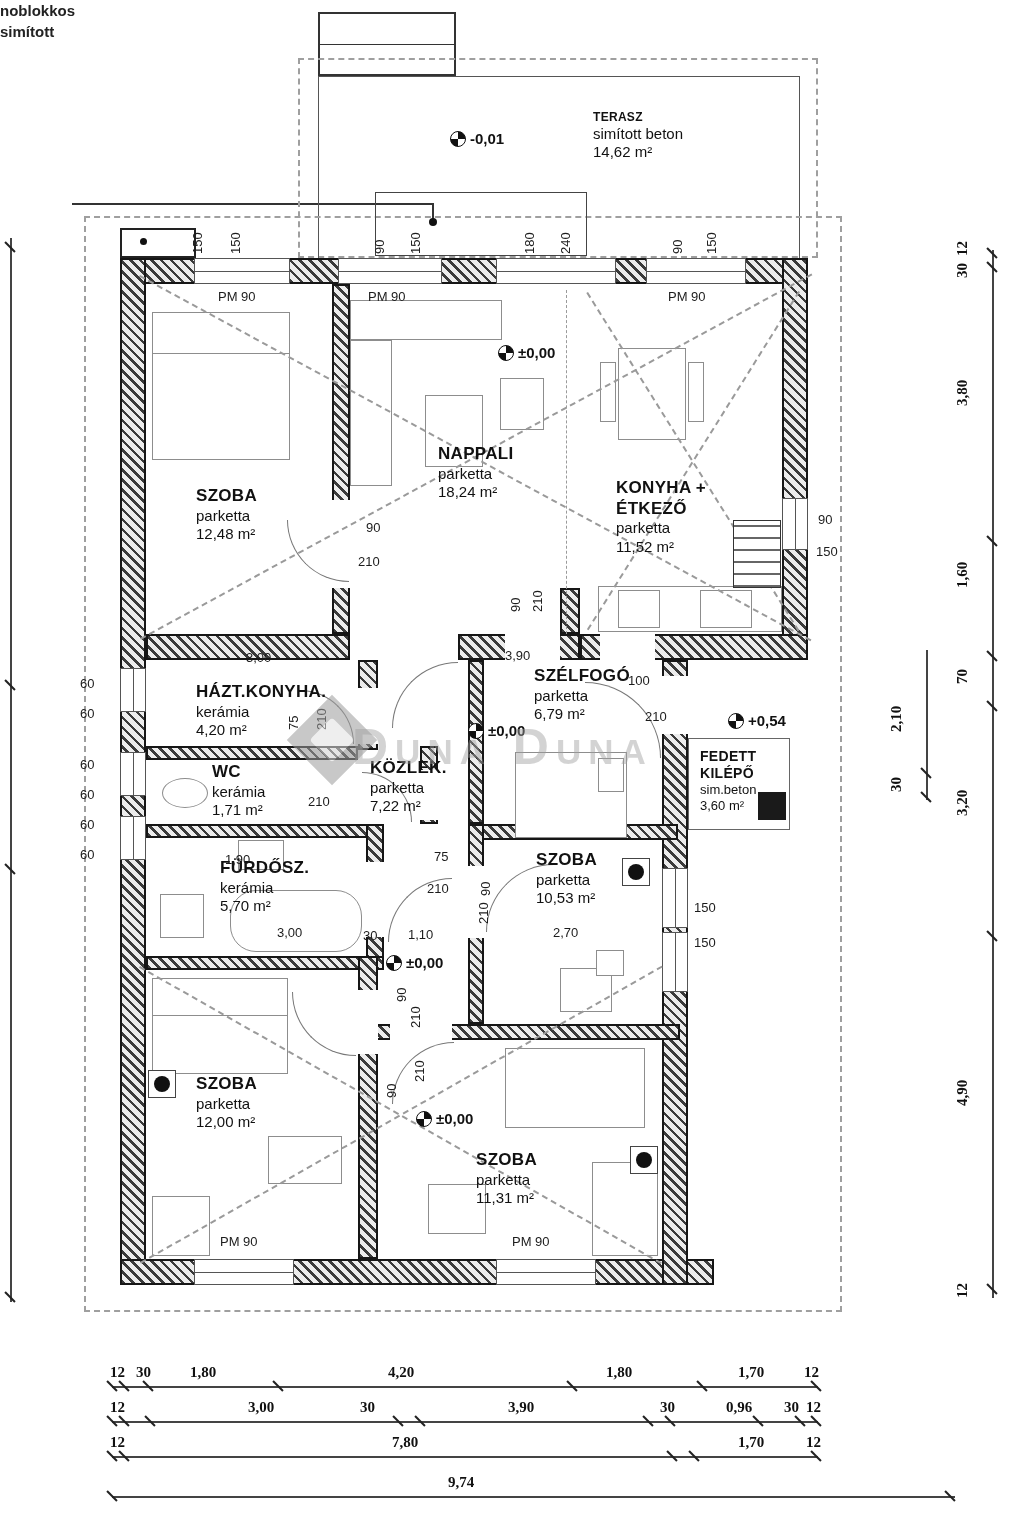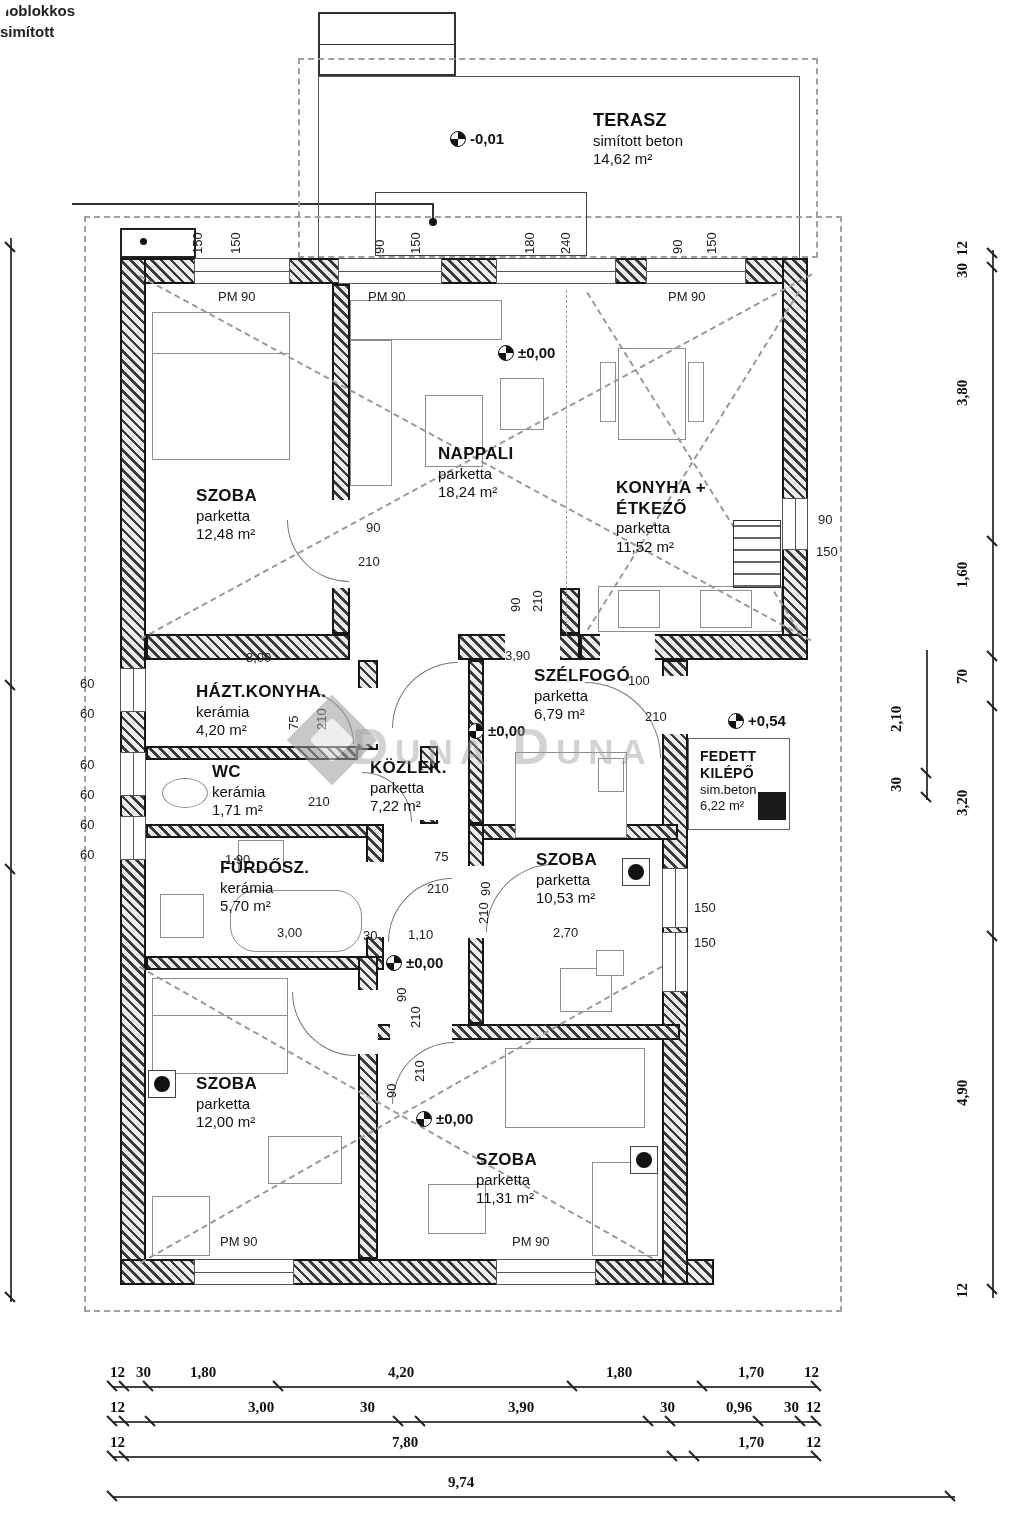--- a/index.html
+++ b/index.html
@@ -1,17 +1,17 @@
 <!DOCTYPE html>
 <html><head>
 <meta charset="utf-8">
 <style>
   html,body{margin:0;padding:0;background:#fff;}
   #plan{position:relative;width:1024px;height:1529px;background:#fff;overflow:hidden;
-        font-family:"Liberation Sans",sans-serif;color:#111;border-radius:29px;}
+        font-family:"Liberation Sans",sans-serif;color:#111;}
   .abs{position:absolute;}
   .wall{position:absolute;box-sizing:border-box;border:2px solid #161616;
         background:repeating-linear-gradient(45deg,#3a3a3a 0 2.5px,#ececec 2.5px 7px);}
   .gap{position:absolute;background:#fff;}
   .win{position:absolute;box-sizing:border-box;background:#fff;border:1px solid #555;}
   .win.h::before{content:"";position:absolute;left:0;right:0;top:50%;border-top:1px solid #555;}
   .win.v::before{content:"";position:absolute;top:0;bottom:0;left:50%;border-left:1px solid #555;}
   .furn{position:absolute;box-sizing:border-box;border:1.5px solid #8d8d8d;background:#fff;}
   .furn.rnd{border-radius:26px;}
   .furn.ell{border-radius:50%;}
@@ -24,21 +24,21 @@
   .arc.tl{border-left:1.2px solid #777;border-top:1.2px solid #777;border-top-left-radius:100%;}
   .arc.tr{border-right:1.2px solid #777;border-top:1.2px solid #777;border-top-right-radius:100%;}
   .dashl{position:absolute;border-top:2px dashed #9a9a9a;transform-origin:0 0;height:0;}
   .dashv{position:absolute;border-left:1.5px dashed #9a9a9a;width:0;}
   .dashrect{position:absolute;box-sizing:border-box;border:2px dashed #9f9f9f;}
   .solidrect{position:absolute;box-sizing:border-box;border:1.5px solid #555;}
   .thinl{position:absolute;background:#333;}
   .room-label{position:absolute;line-height:1.22;white-space:pre-line;}
   .room-name{font-size:17px;font-weight:bold;letter-spacing:.3px;white-space:pre-line;}
   .room-sub{font-size:15px;}
-  .room-label.big .room-name{font-size:18px;}
+  .room-label.big .room-name{font-size:12px;}
   .room-label.small .room-name{font-size:14px;}
   .room-label.small .room-sub{font-size:13px;}
   .lvl{position:absolute;display:flex;align-items:center;gap:4px;font-weight:bold;font-size:15px;}
   .lvl i{width:14px;height:14px;border-radius:50%;border:1.5px solid #111;flex:0 0 auto;
          background:conic-gradient(#111 0 90deg,#fff 90deg 180deg,#111 180deg 270deg,#fff 270deg 360deg);}
   .dim{position:absolute;font-size:13px;white-space:nowrap;color:#1c1c1c;height:16px;line-height:16px;}
   .dim.rot{transform:rotate(-90deg);transform-origin:0 100%;}
   .sdim{font-family:"Liberation Serif",serif;font-weight:bold;font-size:15px;color:#111;}
   .dline{position:absolute;height:1.5px;background:#444;}
   .vline{position:absolute;width:1.5px;background:#444;}
@@ -171,21 +171,21 @@
       <div class="room-label big" style="left: 593px; top: 110px;"><div class="room-name">TERASZ</div><div class="room-sub">simított beton</div><div class="room-sub">14,62 m²</div></div>
       <div class="room-label " style="left: 196px; top: 486px;"><div class="room-name">SZOBA</div><div class="room-sub">parketta</div><div class="room-sub">12,48 m²</div></div>
       <div class="room-label " style="left: 438px; top: 444px;"><div class="room-name">NAPPALI</div><div class="room-sub">parketta</div><div class="room-sub">18,24 m²</div></div>
       <div class="room-label " style="left: 616px; top: 478px;"><div class="room-name">KONYHA +
 ÉTKEZŐ</div><div class="room-sub">parketta</div><div class="room-sub">11,52 m²</div></div>
       <div class="room-label " style="left: 196px; top: 682px;"><div class="room-name">HÁZT.KONYHA.</div><div class="room-sub">kerámia</div><div class="room-sub">4,20 m²</div></div>
       <div class="room-label " style="left: 534px; top: 666px;"><div class="room-name">SZÉLFOGÓ</div><div class="room-sub">parketta</div><div class="room-sub">6,79 m²</div></div>
       <div class="room-label " style="left: 212px; top: 762px;"><div class="room-name">WC</div><div class="room-sub">kerámia</div><div class="room-sub">1,71 m²</div></div>
       <div class="room-label " style="left: 370px; top: 758px;"><div class="room-name">KÖZLEK.</div><div class="room-sub">parketta</div><div class="room-sub">7,22 m²</div></div>
       <div class="room-label small" style="left: 700px; top: 748px;"><div class="room-name">FEDETT
-KILÉPŐ</div><div class="room-sub">sim.beton</div><div class="room-sub">6,22 m²</div></div>
+KILÉPŐ</div><div class="room-sub">sim.beton</div><div class="room-sub">3,60 m²</div></div>
       <div class="room-label " style="left: 220px; top: 858px;"><div class="room-name">FÜRDŐSZ.</div><div class="room-sub">kerámia</div><div class="room-sub">5,70 m²</div></div>
       <div class="room-label " style="left: 536px; top: 850px;"><div class="room-name">SZOBA</div><div class="room-sub">parketta</div><div class="room-sub">10,53 m²</div></div>
       <div class="room-label " style="left: 196px; top: 1074px;"><div class="room-name">SZOBA</div><div class="room-sub">parketta</div><div class="room-sub">12,00 m²</div></div>
       <div class="room-label " style="left: 476px; top: 1150px;"><div class="room-name">SZOBA</div><div class="room-sub">parketta</div><div class="room-sub">11,31 m²</div></div>
     </div>
   <div id="layer-dims">
       <div class="lvl" style="left: 450px; top: 130px;">
         <i></i>
         <span>-0,01</span>
       </div>

